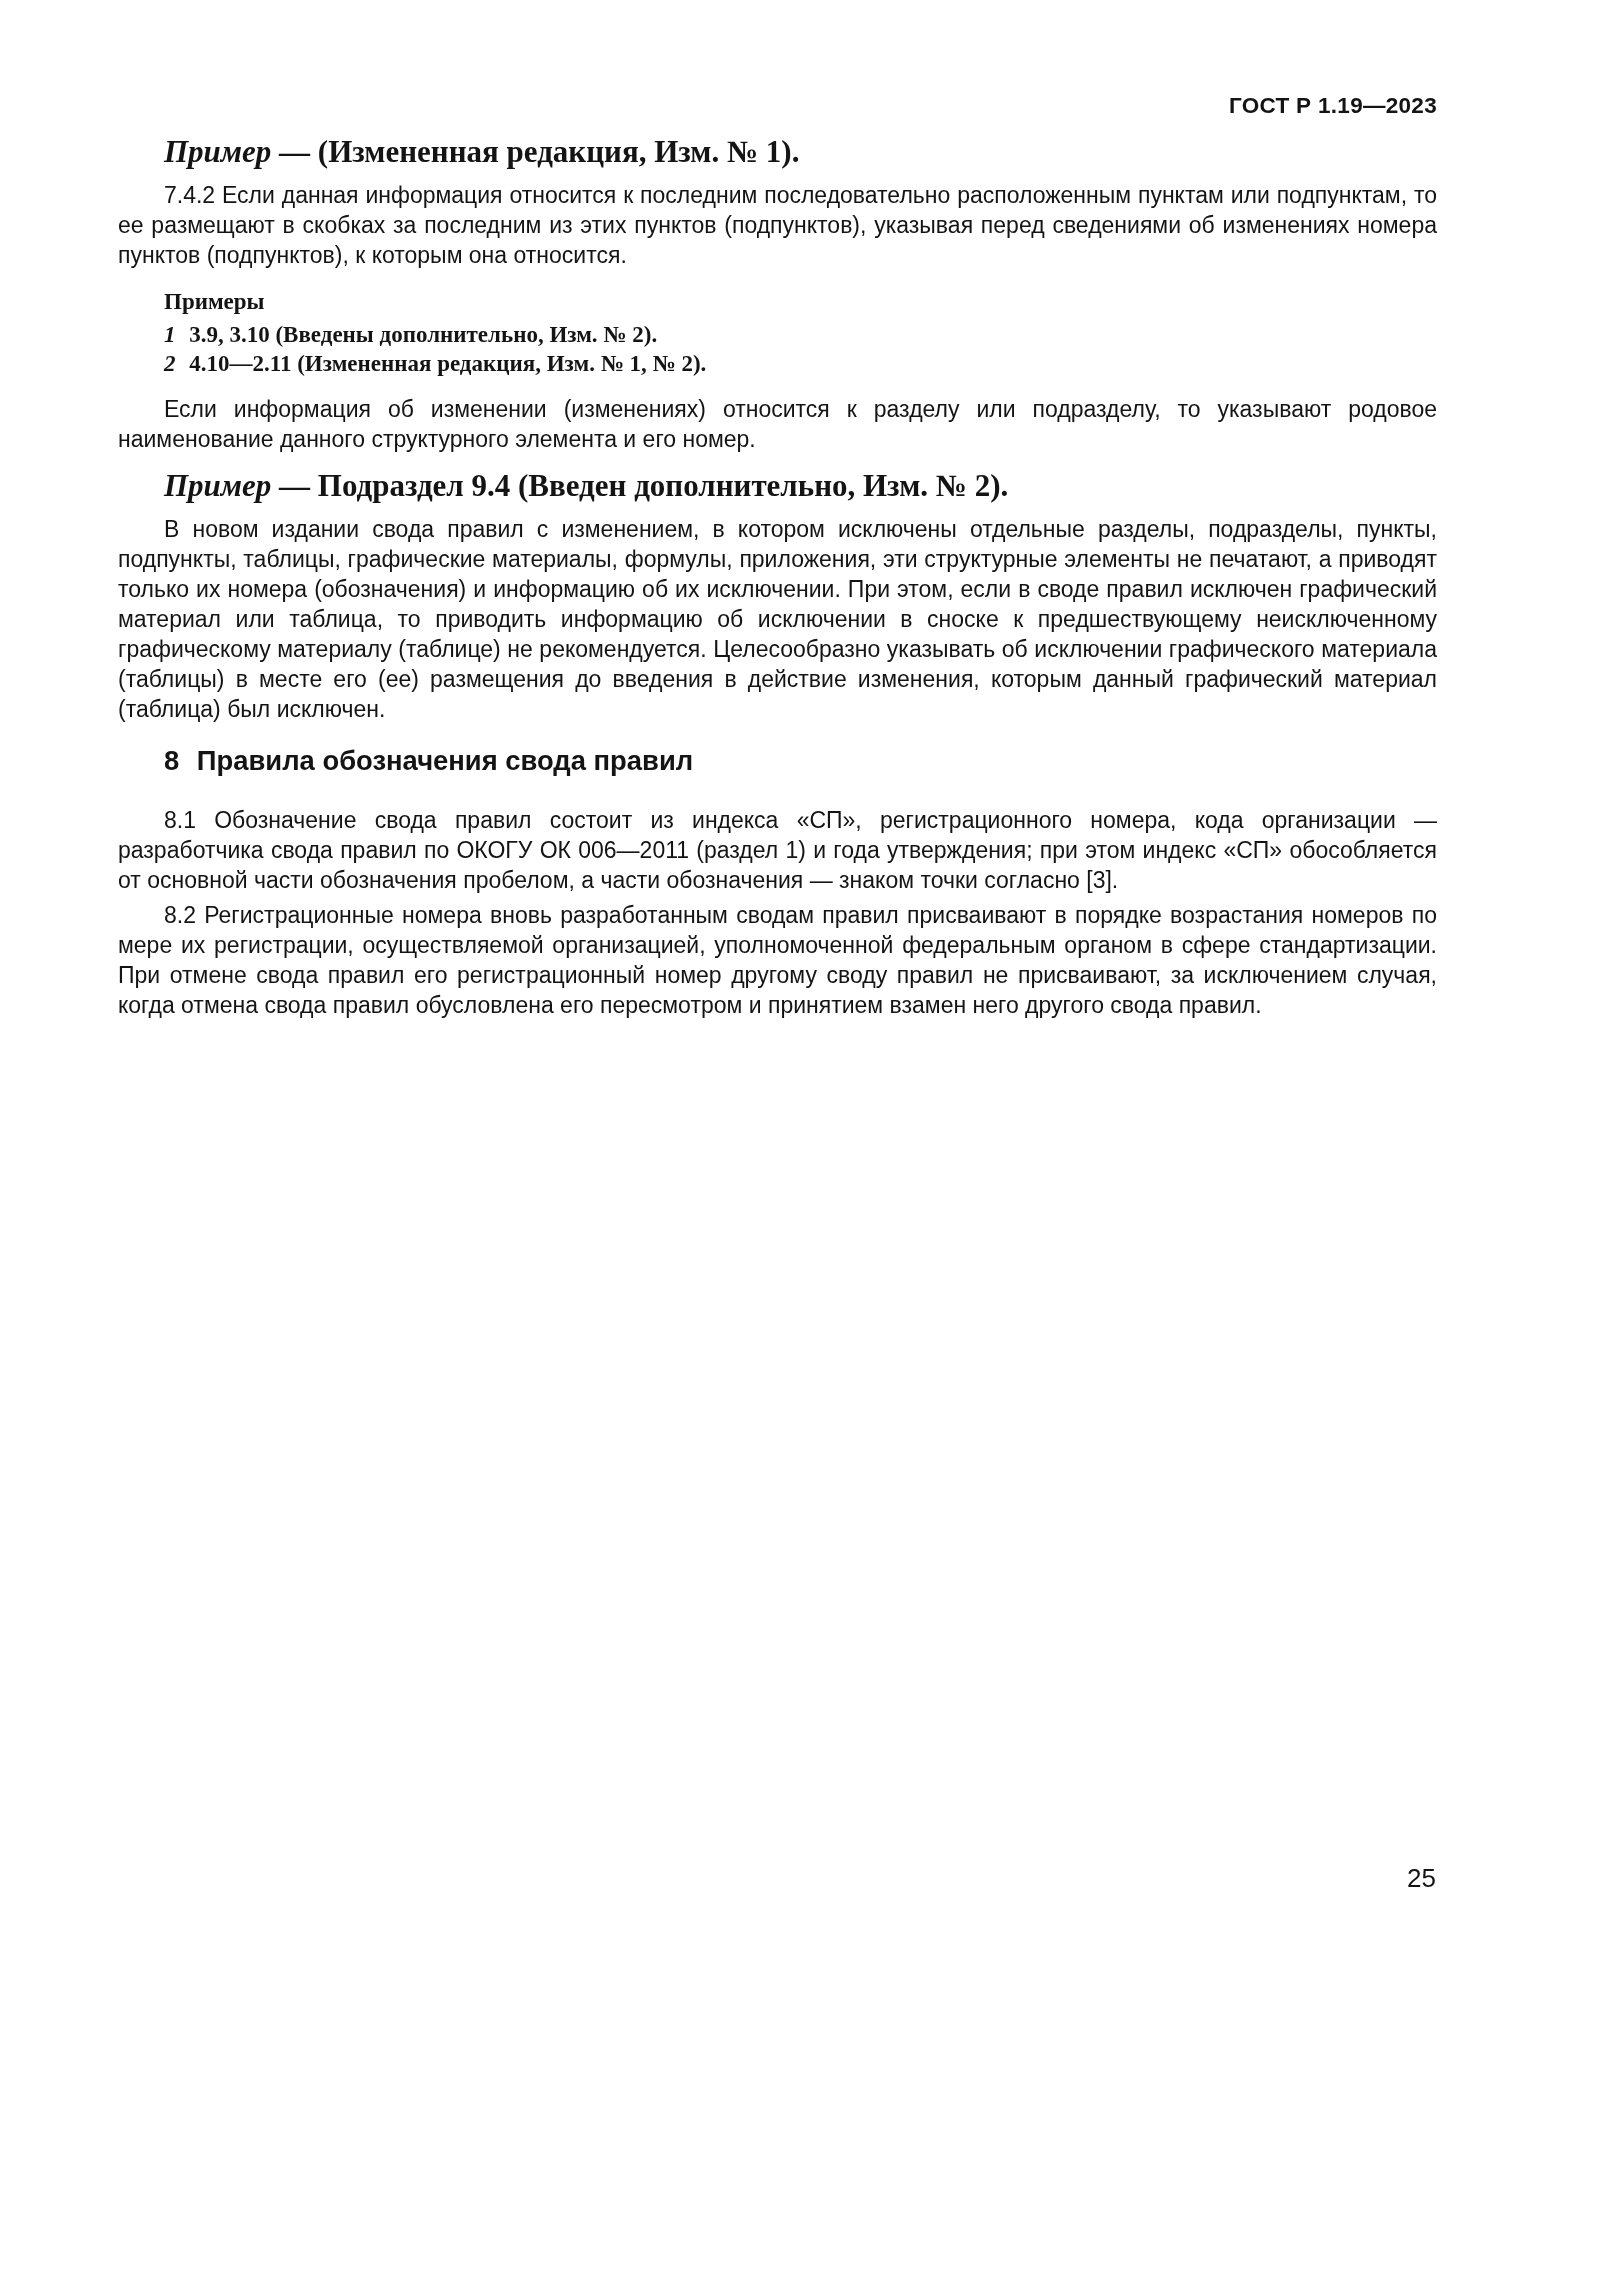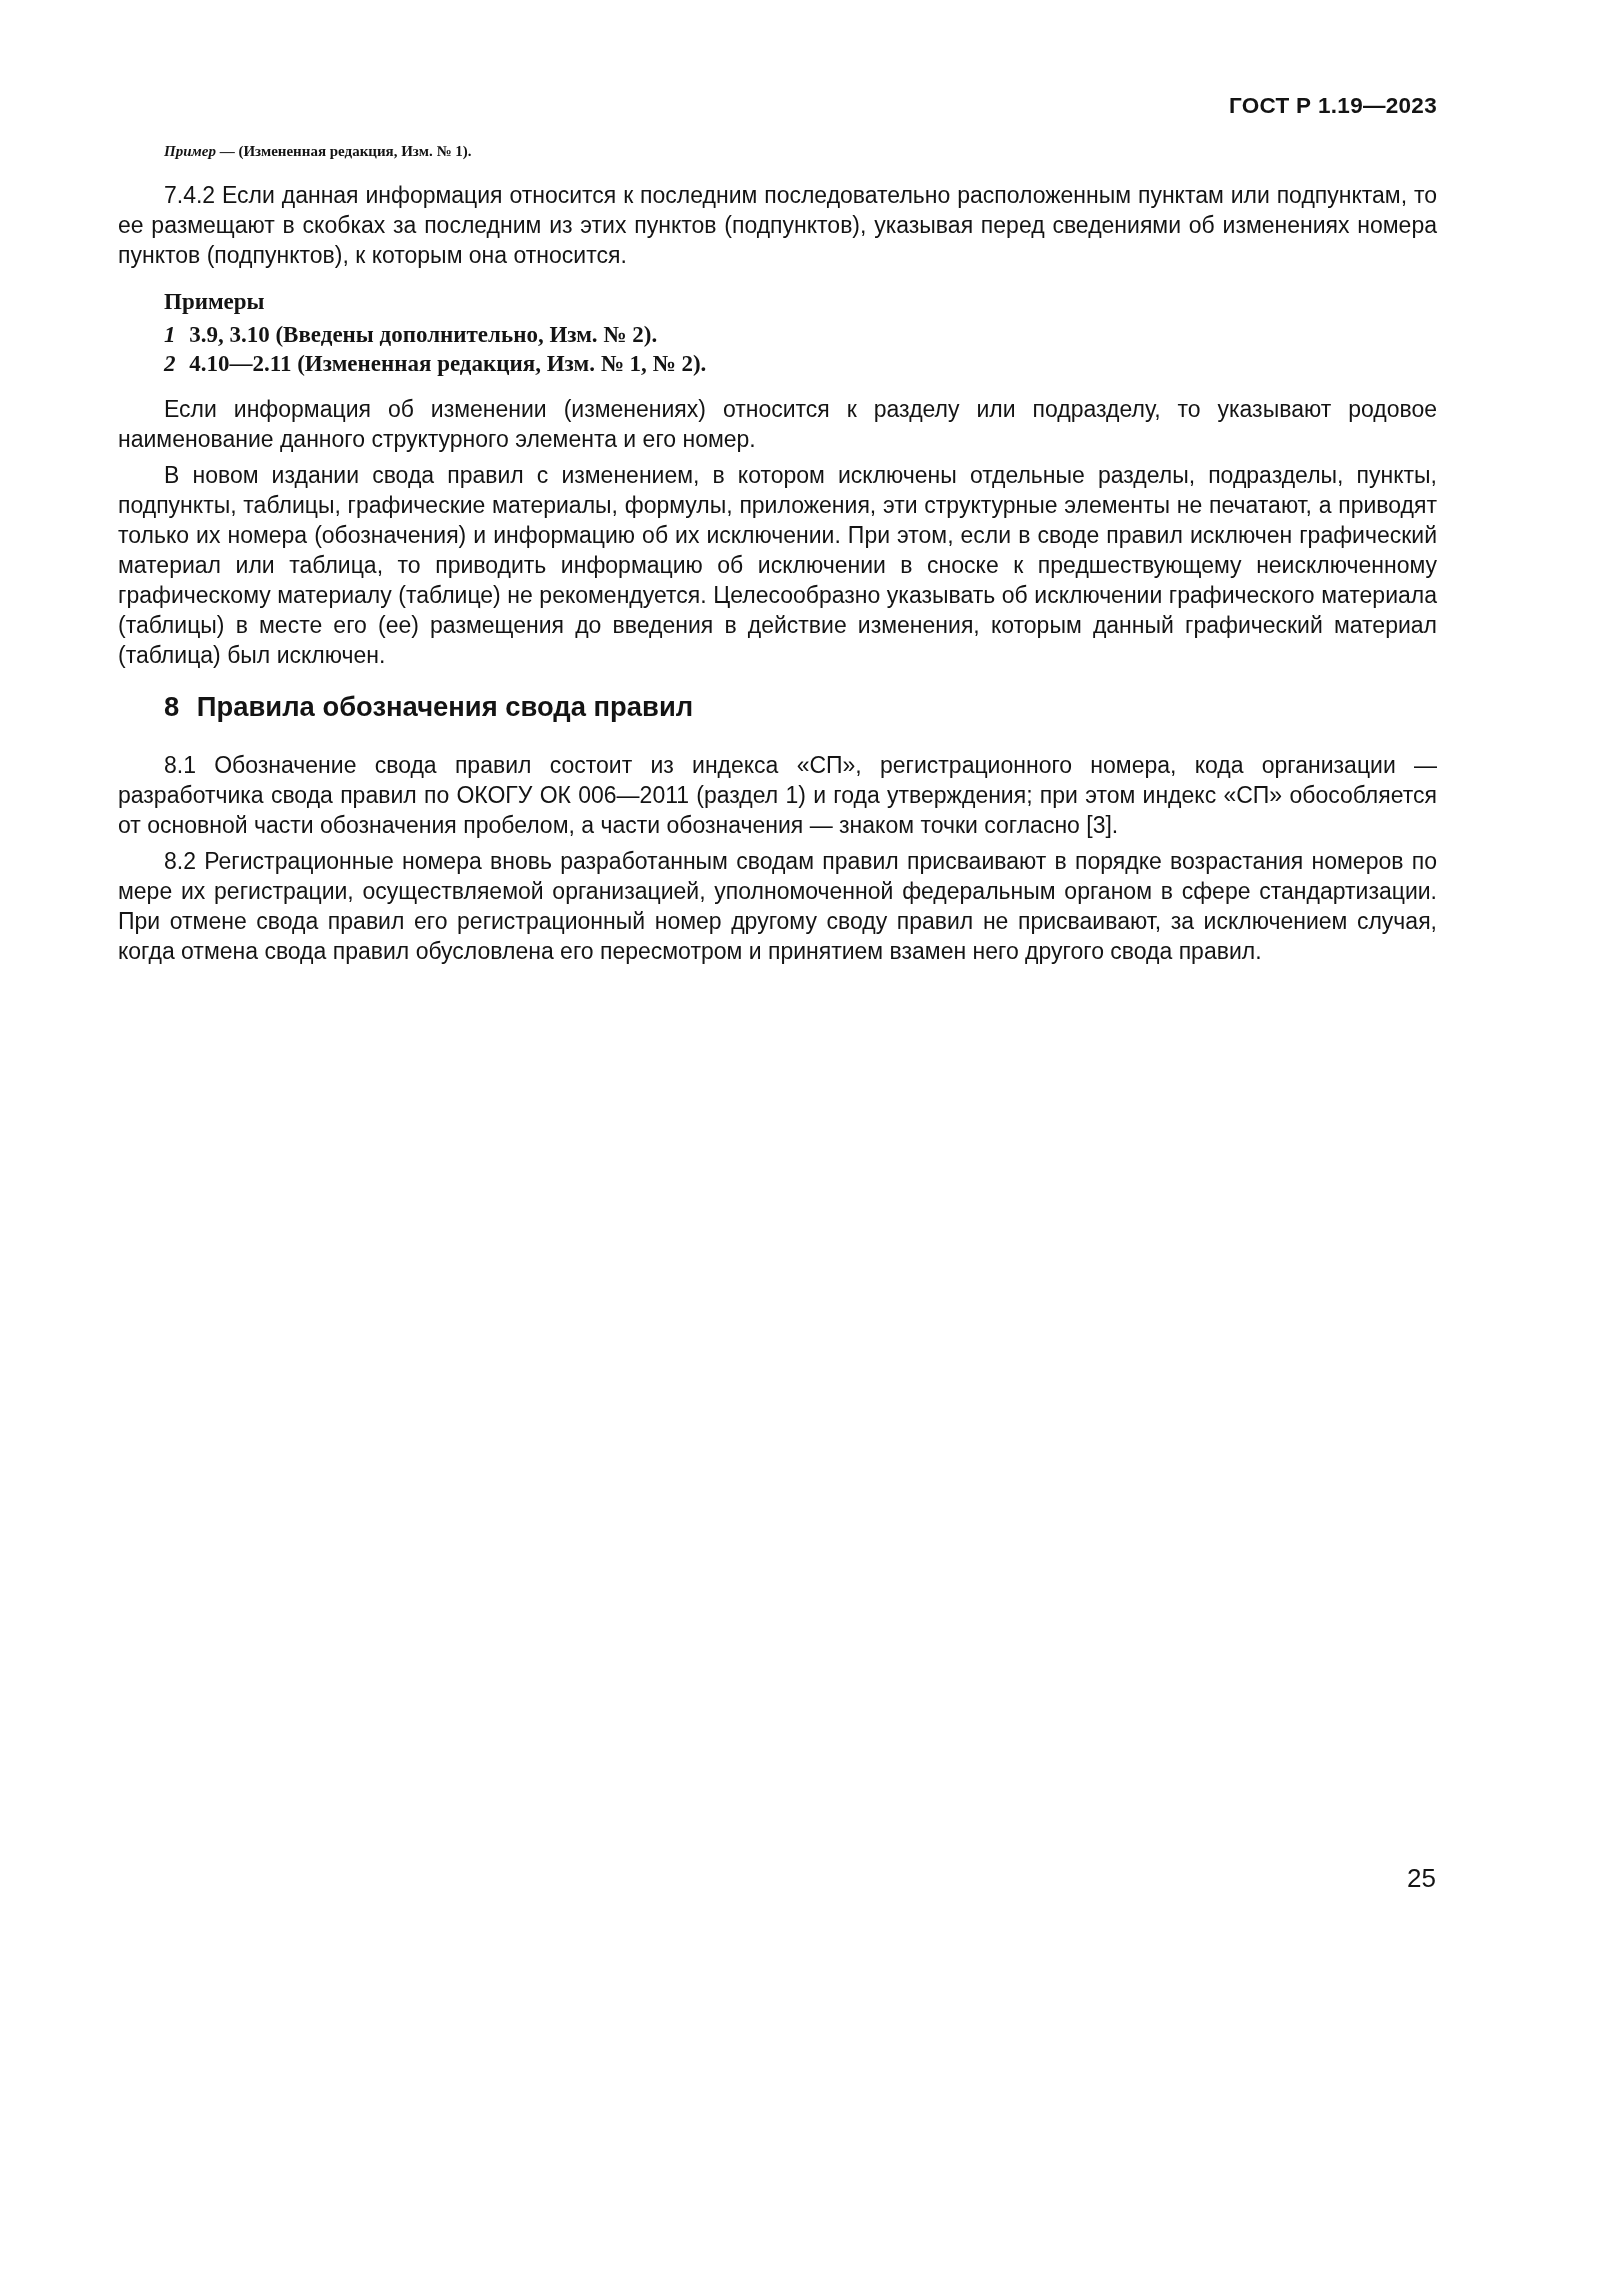--- a/index.html
+++ b/index.html
@@ -31,21 +31,21 @@
   .para {
     font-size: 23px;
     line-height: 30px;
     text-align: justify;
     text-indent: 46px;
     margin-top: 5.9px;
   }
   .example-line {
     font-family: "Liberation Serif", serif;
     font-weight: 700;
-    font-size: 15px;
+    font-size: 31px;
     line-height: 29px;
     text-indent: 46px;
     margin-top: 17.6px;
     margin-bottom: 13.7px;
   }
   .example-label { font-style: italic; }
   .examples-heading {
     font-family: "Liberation Serif", serif;
     font-weight: 700;
     font-size: 23px;
@@ -97,20 +97,21 @@
     <p class="para">7.4.2 Если данная информация относится к последним последовательно расположенным пунктам или подпунктам, то ее размещают в скобках за последним из этих пунктов (подпунктов), указывая перед сведениями об изменениях номера пунктов (подпунктов), к которым она относится.</p>
 
     <p class="examples-heading">Примеры</p>
 
     <p class="example-item"><span class="ex-num">1</span><span>3.9, 3.10 (Введены дополнительно, Изм. № 2).</span></p>
 
     <p class="example-item"><span class="ex-num">2</span><span>4.10—2.11 (Измененная редакция, Изм. № 1, № 2).</span></p>
 
     <p class="para" style="margin-top:15.7px;">Если информация об изменении (изменениях) относится к разделу или подразделу, то указывают родовое наименование данного структурного элемента и его номер.</p>
 
+    <p class="example-line"><span class="example-label">Пример</span><span> — Подраздел 9.4 (Введен дополнительно, Изм. № 2).</span></p>
 
     <p class="para">В новом издании свода правил с изменением, в котором исключены отдельные разделы, подразделы, пункты, подпункты, таблицы, графические материалы, формулы, приложения, эти структурные элементы не печатают, а приводят только их номера (обозначения) и информацию об их исключении. При этом, если в своде правил исключен графический материал или таблица, то приводить информацию об исключении в сноске к предшествующему неисключенному графическому материалу (таблице) не рекомендуется. Целесообразно указывать об исключении графического материала (таблицы) в месте его (ее) размещения до введения в действие изменения, которым данный графический материал (таблица) был исключен.</p>
 
     <h2 class="section-heading"><span class="sec-num">8</span><span>Правила обозначения свода правил</span></h2>
 
     <p class="para">8.1 Обозначение свода правил состоит из индекса «СП», регистрационного номера, кода организации — разработчика свода правил по ОКОГУ ОК 006—2011 (раздел 1) и года утверждения; при этом индекс «СП» обособляется от основной части обозначения пробелом, а части обозначения — знаком точки согласно [3].</p>
 
     <p class="para">8.2 Регистрационные номера вновь разработанным сводам правил присваивают в порядке возрастания номеров по мере их регистрации, осуществляемой организацией, уполномоченной федеральным органом в сфере стандартизации. При отмене свода правил его регистрационный номер другому своду правил не присваивают, за исключением случая, когда отмена свода правил обусловлена его пересмотром и принятием взамен него другого свода правил.</p>
 
   </div>

